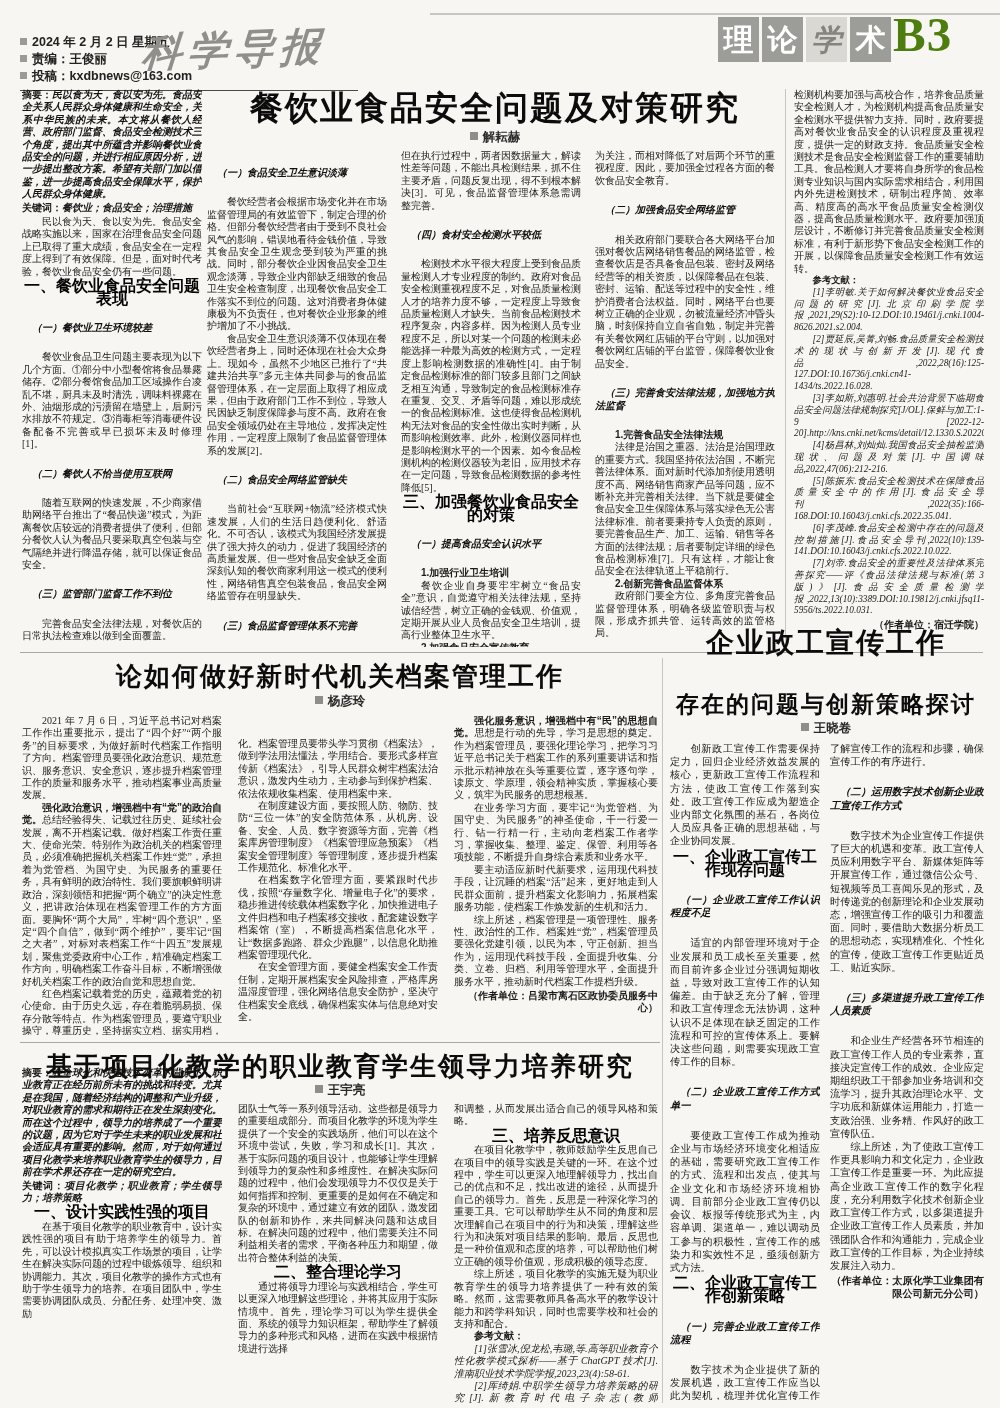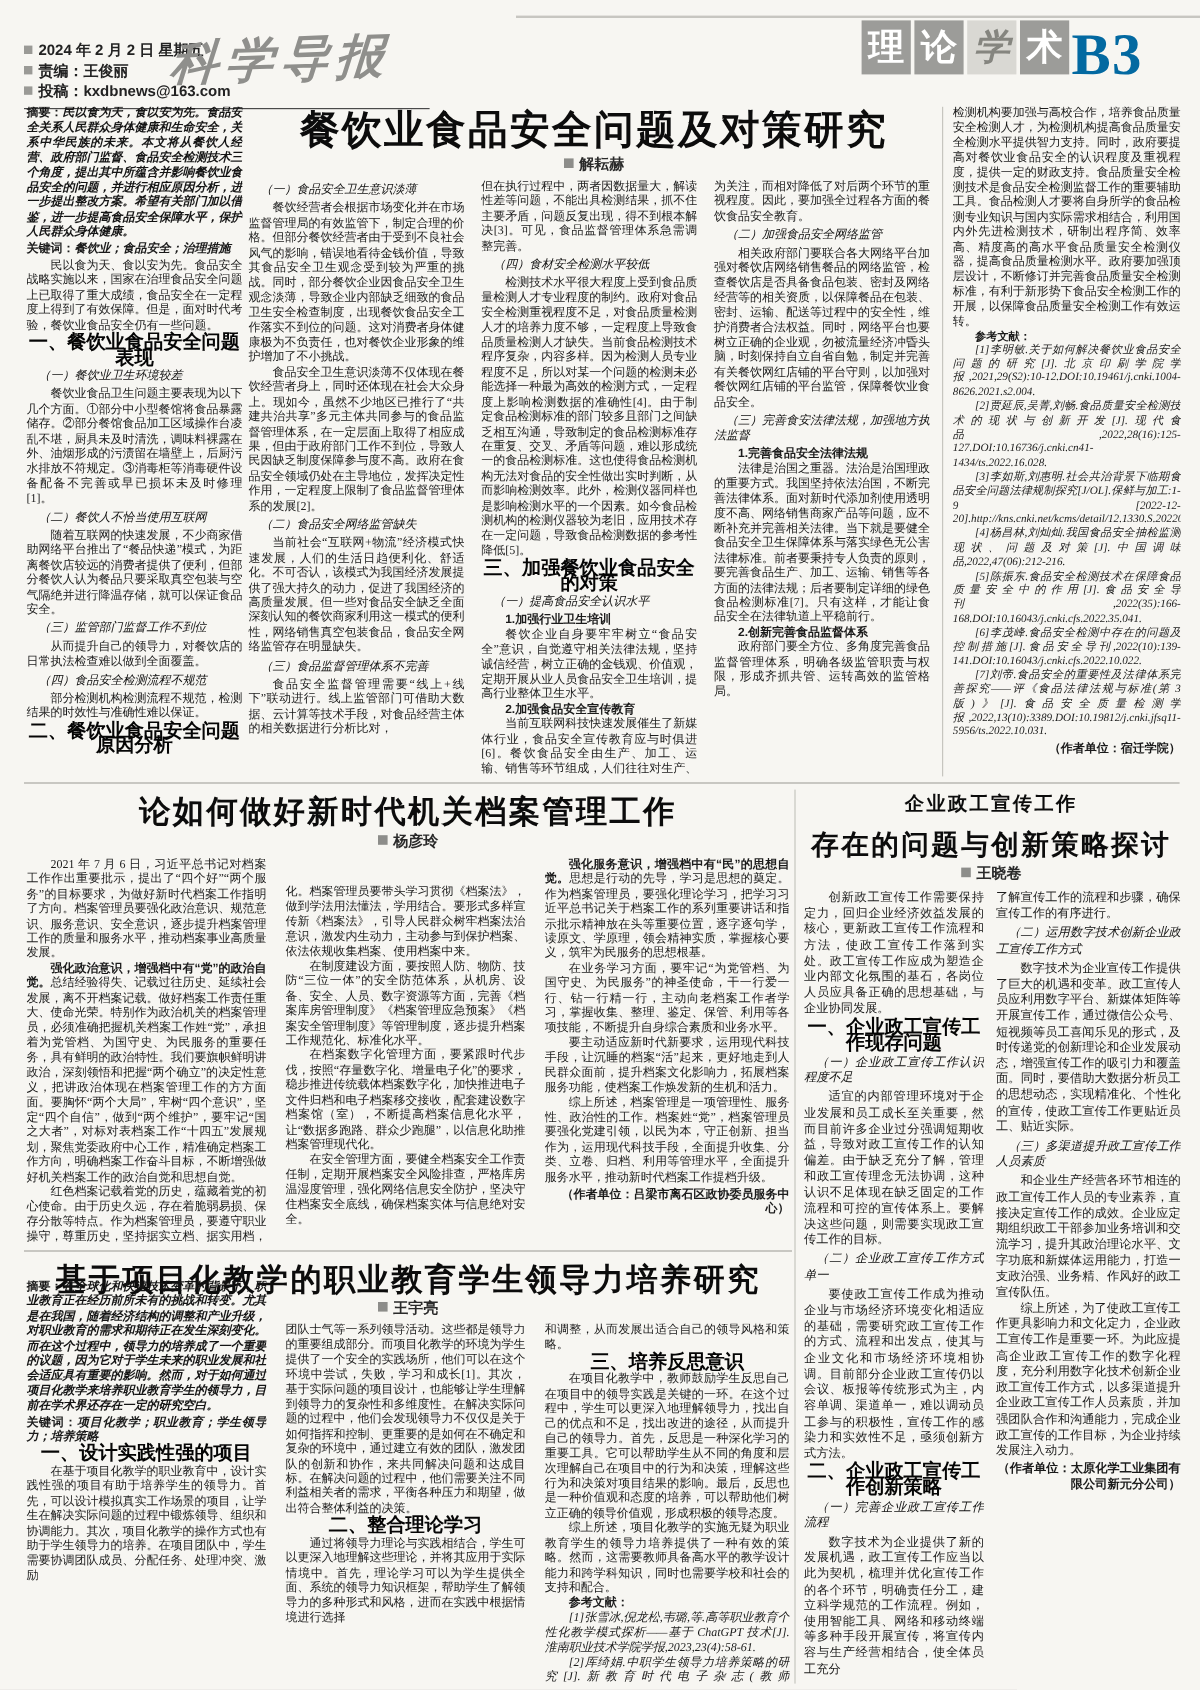--- a/index.html
+++ b/index.html
@@ -11,42 +11,42 @@
   .hdr-line{white-space:nowrap;}
   .sq{display:inline-block;width:8px;height:8px;background:#8d8d8a;margin-right:5px;vertical-align:1px;}
   .sq.sm{width:7px;height:7px;background:#9a9a96;}
   .masthead{position:absolute;left:142px;top:22px;font-size:40px;font-weight:700;font-style:italic;
             color:#8f8f8c;letter-spacing:6px;transform:rotate(-2deg) skewX(-6deg);font-family:"DejaVu Serif",serif;}
   .toprule{position:absolute;left:430px;top:13px;width:570px;height:2px;background:#c7c6c1;}
   .badge{position:absolute;top:17px;width:41px;height:45px;text-align:center;line-height:45px;
          font-family:"Liberation Sans","DejaVu Sans",sans-serif;font-weight:800;font-size:30px;
          background:#9c9c99;color:#fff;}
   .badge.light{background:#d9d8d3;color:#85857f;font-style:italic;}
-  .pageno{position:absolute;left:893px;top:6px;font-size:49px;font-weight:700;color:#0369a1;
-          font-family:"Liberation Serif",serif;letter-spacing:1px;margin-top:11px;}
+  .pageno{position:absolute;left:893px;top:6px;font-size:49px;font-weight:700;color:#4d7c0f;
+          font-family:"Liberation Serif",serif;letter-spacing:1px;}
   
   .rule-h{position:absolute;height:1px;background:#a9a8a2;}
   .rule-v{position:absolute;width:1px;background:#c6c5bf;}
   
   .art-title{position:absolute;text-align:center;font-weight:900;color:#0c0c0c;
              font-family:"Liberation Sans","DejaVu Sans",sans-serif;letter-spacing:2px;}
   .byline{position:absolute;text-align:center;font-size:12.5px;font-weight:700;color:#2a2a2a;
           font-family:"Liberation Sans","DejaVu Sans",sans-serif;}
   
   .col{position:absolute;overflow:hidden;font-size:10px;line-height:12.4px;text-align:justify;}
   .col.rcol{line-height:13.2px;font-size:10.2px;}
   .blk{text-align:justify;}
   .blk.p,.blk.pb{text-indent:2em;}
   .blk.pc{text-indent:0;}
   .blk.abs{font-style:italic;font-weight:600;color:#141414;}
   .blk.kw{font-style:italic;font-weight:600;margin:1px 0 2px 0;}
   .blk.abs .lead,.blk.kw .lead{font-style:normal;font-weight:800;font-family:"Liberation Sans",sans-serif;}
   .blk.h1{font-weight:800;text-align:center;text-indent:0;margin:2px 0;color:#050505;
           font-family:"Liberation Sans","DejaVu Sans",sans-serif;font-size:16px;}
-  .blk.h2{font-weight:400;font-style:italic;text-indent:1em;margin:3px 0;color:#101010;}
+  .blk.h2{font-weight:700;font-style:italic;text-indent:1em;margin:17px 0;color:#101010;}
   .blk.h3{font-weight:700;text-indent:2em;font-family:"Liberation Sans",sans-serif;}
   .blk.pb .lead{font-weight:800;font-style:normal;font-family:"Liberation Sans",sans-serif;}
   .blk.refh{font-weight:800;text-indent:2em;font-family:"Liberation Sans",sans-serif;}
   .blk.ref{text-indent:2em;font-style:italic;}
   .refs-small .blk.ref,.refs-small .blk.refh{font-size:9.3px;line-height:11.8px;}
   .blk.attrib{text-align:right;font-weight:700;font-family:"Liberation Sans",sans-serif;text-indent:0;margin-top:2px;}
 </style>
 </head>
 <body>
 
@@ -71,21 +71,21 @@
   <div class="col" style="left:22px;top:89px;width:180px;height:558px;">
       <div class="blk abs"><span class="lead">摘要：</span>民以食为天，食以安为先。食品安全关系人民群众身体健康和生命安全，关系中华民族的未来。本文将从餐饮人经营、政府部门监督、食品安全检测技术三个角度，提出其中所蕴含并影响餐饮业食品安全的问题，并进行相应原因分析，进一步提出整改方案。希望有关部门加以借鉴，进一步提高食品安全保障水平，保护人民群众身体健康。</div>
       <div class="blk kw"><span class="lead">关键词：</span>餐饮业；食品安全；治理措施</div>
       <div class="blk p">民以食为天、食以安为先。食品安全战略实施以来，国家在治理食品安全问题上已取得了重大成绩，食品安全在一定程度上得到了有效保障。但是，面对时代考验，餐饮业食品安全仍有一些问题。</div>
       <div class="blk h1">一、餐饮业食品安全问题表现</div>
       <div class="blk h2">（一）餐饮业卫生环境较差</div>
       <div class="blk p">餐饮业食品卫生问题主要表现为以下几个方面。①部分中小型餐馆将食品暴露储存。②部分餐馆食品加工区域操作台凌乱不堪，厨具未及时清洗，调味料裸露在外、油烟形成的污渍留在墙壁上，后厨污水排放不符规定。③消毒柜等消毒硬件设备配备不完善或早已损坏未及时修理[1]。</div>
       <div class="blk h2">（二）餐饮人不恰当使用互联网</div>
       <div class="blk p">随着互联网的快速发展，不少商家借助网络平台推出了“餐品快递”模式，为距离餐饮店较远的消费者提供了便利，但部分餐饮人认为餐品只要采取真空包装与空气隔绝并进行降温存储，就可以保证食品安全。</div>
       <div class="blk h2">（三）监管部门监督工作不到位</div>
-      <div class="blk p">从而提升自己的领导力，对餐饮店的日常执法检查难以做到全面覆盖。</div>
+      <div class="blk p">完善食品安全法律法规，对餐饮店的日常执法检查难以做到全面覆盖。</div>
       <div class="blk h2">（四）食品安全检测流程不规范</div>
       <div class="blk p">部分检测机构检测流程不规范，检测结果的时效性与准确性难以保证。</div>
       <div class="blk h1">二、餐饮业食品安全问题原因分析</div>
     </div>
   <div class="col" style="left:207px;top:150px;width:180px;height:497px;">
       <div class="blk h2">（一）食品安全卫生意识淡薄</div>
       <div class="blk p">餐饮经营者会根据市场变化并在市场监督管理局的有效监管下，制定合理的价格。但部分餐饮经营者由于受到不良社会风气的影响，错误地看待金钱价值，导致其食品安全卫生观念受到较为严重的挑战。同时，部分餐饮企业因食品安全卫生观念淡薄，导致企业内部缺乏细致的食品卫生安全检查制度，出现餐饮食品安全工作落实不到位的问题。这对消费者身体健康极为不负责任，也对餐饮企业形象的维护增加了不小挑战。</div>
       <div class="blk p">食品安全卫生意识淡薄不仅体现在餐饮经营者身上，同时还体现在社会大众身上。现如今，虽然不少地区已推行了“共建共治共享”多元主体共同参与的食品监督管理体系，在一定层面上取得了相应成果，但由于政府部门工作不到位，导致人民因缺乏制度保障参与度不高。政府在食品安全领域仍处在主导地位，发挥决定性作用，一定程度上限制了食品监督管理体系的发展[2]。</div>
       <div class="blk h2">（二）食品安全网络监管缺失</div>
       <div class="blk p">当前社会“互联网+物流”经济模式快速发展，人们的生活日趋便利化、舒适化。不可否认，该模式为我国经济发展提供了强大持久的动力，促进了我国经济的高质量发展。但一些对食品安全缺乏全面深刻认知的餐饮商家利用这一模式的便利性，网络销售真空包装食品，食品安全网络监管存在明显缺失。</div>
@@ -144,21 +144,21 @@
       <div class="blk p">在安全管理方面，要健全档案安全工作责任制，定期开展档案安全风险排查，严格库房温湿度管理，强化网络信息安全防护，坚决守住档案安全底线，确保档案实体与信息绝对安全。</div>
     </div>
   <div class="col" style="left:454px;top:715px;width:204px;height:320px;">
       <div class="blk pb"><span class="lead">强化服务意识，增强档中有“民”的思想自觉。</span>思想是行动的先导，学习是思想的奠定。作为档案管理员，要强化理论学习，把学习习近平总书记关于档案工作的系列重要讲话和指示批示精神放在头等重要位置，逐字逐句学，读原文、学原理，领会精神实质，掌握核心要义，筑牢为民服务的思想根基。</div>
       <div class="blk p">在业务学习方面，要牢记“为党管档、为国守史、为民服务”的神圣使命，干一行爱一行、钻一行精一行，主动向老档案工作者学习，掌握收集、整理、鉴定、保管、利用等各项技能，不断提升自身综合素质和业务水平。</div>
       <div class="blk p">要主动适应新时代新要求，运用现代科技手段，让沉睡的档案“活”起来，更好地走到人民群众面前，提升档案文化影响力，拓展档案服务功能，使档案工作焕发新的生机和活力。</div>
       <div class="blk p">综上所述，档案管理是一项管理性、服务性、政治性的工作。档案姓“党”，档案管理员要强化党建引领，以民为本，守正创新、担当作为，运用现代科技手段，全面提升收集、分类、立卷、归档、利用等管理水平，全面提升服务水平，推动新时代档案工作提档升级。</div>
       <div class="blk attrib">（作者单位：吕梁市离石区政协委员服务中心）</div>
     </div>
 
-  <div class="art-title" style="left:668px;top:660px;width:316px;font-size:16px;">企业政工宣传工作</div>
+  <div class="art-title" style="left:668px;top:624px;width:316px;font-size:28px;">企业政工宣传工作</div>
   <div class="art-title" style="left:668px;top:689px;width:316px;font-size:23px;">存在的问题与创新策略探讨</div>
   <div class="byline" style="left:668px;top:720px;width:316px;text-align:center;"><span class="sq"></span><span>王晓卷</span></div>
   <div class="col rcol" style="left:670px;top:742px;width:150px;height:658px;">
       <div class="blk p">创新政工宣传工作需要保持定力，回归企业经济效益发展的核心，更新政工宣传工作流程和方法，使政工宣传工作落到实处。政工宣传工作应成为塑造企业内部文化氛围的基石，各岗位人员应具备正确的思想基础，与企业协同发展。</div>
       <div class="blk h1">一、企业政工宣传工作现存问题</div>
       <div class="blk h2">（一）企业政工宣传工作认识程度不足</div>
       <div class="blk p">适宜的内部管理环境对于企业发展和员工成长至关重要，然而目前许多企业过分强调短期收益，导致对政工宣传工作的认知偏差。由于缺乏充分了解，管理和政工宣传理念无法协调，这种认识不足体现在缺乏固定的工作流程和可控的宣传体系上。要解决这些问题，则需要实现政工宣传工作的目标。</div>
       <div class="blk h2">（二）企业政工宣传工作方式单一</div>
       <div class="blk p">要使政工宣传工作成为推动企业与市场经济环境变化相适应的基础，需要研究政工宣传工作的方式、流程和出发点，使其与企业文化和市场经济环境相协调。目前部分企业政工宣传仍以会议、板报等传统形式为主，内容单调、渠道单一，难以调动员工参与的积极性，宣传工作的感染力和实效性不足，亟须创新方式方法。</div>
       <div class="blk h1">二、企业政工宣传工作创新策略</div>

